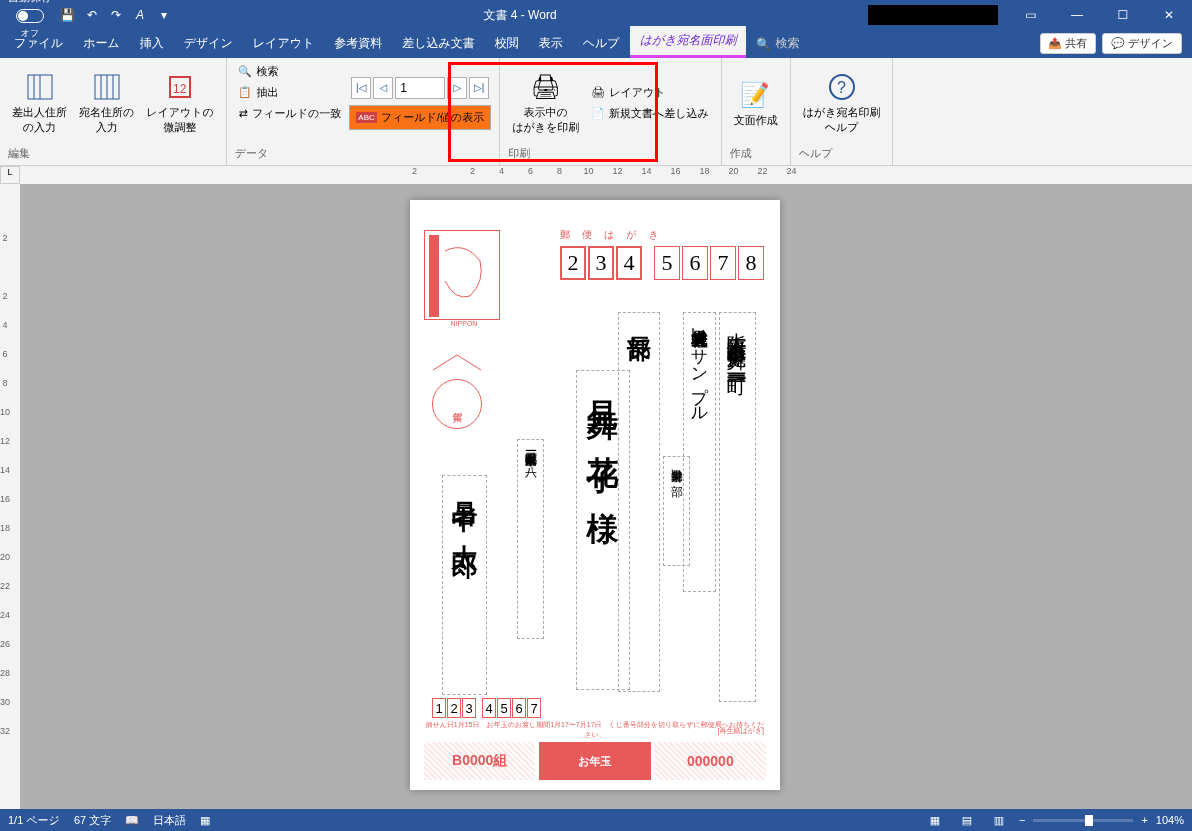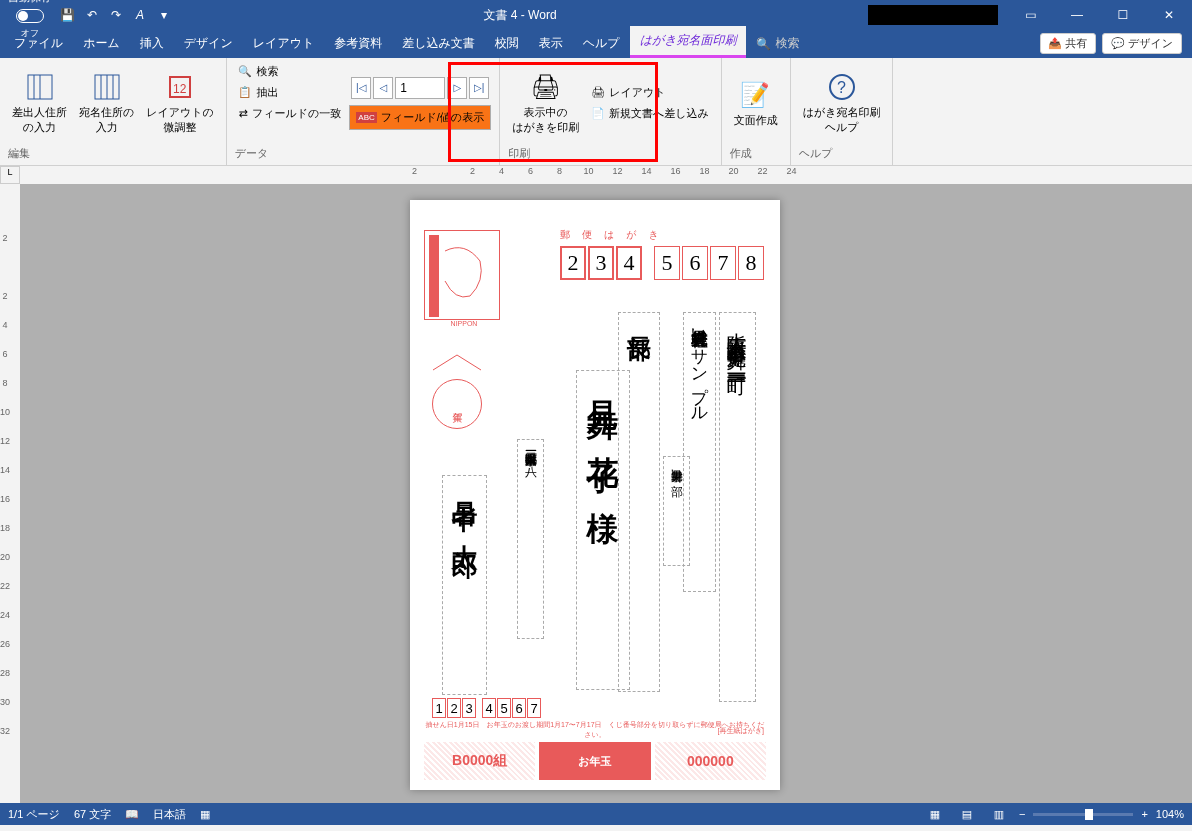--- a/index.html
+++ b/index.html
@@ -79,21 +79,21 @@
 .sender-postal { position: absolute; bottom: -8px; left: 8px; display: flex; gap: 1px; }
 .sender-postal-box { width: 14px; height: 20px; border: 1px solid #e85a5a; font-size: 13px; display: flex; align-items: center; justify-content: center; }
 
 .bottom-strip { position: absolute; bottom: 10px; left: 14px; right: 14px; height: 38px; display: flex; gap: 4px; }
 .strip-box { flex: 1; display: flex; align-items: center; justify-content: center; color: #e85a5a; font-size: 14px; font-weight: bold; background: repeating-linear-gradient(45deg, #fce8e8, #fce8e8 2px, white 2px, white 4px); }
 .strip-center { background: #e85a5a; color: white; font-size: 11px; }
 .recycle { position: absolute; bottom: 54px; right: 16px; font-size: 7px; color: #e85a5a; }
 .lottery-text { position: absolute; bottom: 50px; left: 14px; right: 14px; font-size: 7px; color: #e85a5a; text-align: center; }
 
 
-.statusbar { position: absolute; bottom: 6px; left: 0; right: 0; height: 22px; background: #2b579a; color: white; font-size: 11px; display: flex; align-items: center; padding: 0 8px; gap: 14px; }
+.statusbar { position: absolute; bottom: 0; left: 0; right: 0; height: 22px; background: #2b579a; color: white; font-size: 11px; display: flex; align-items: center; padding: 0 8px; gap: 14px; }
 .statusbar-right { margin-left: auto; display: flex; align-items: center; gap: 8px; }
 .view-btn { width: 24px; height: 18px; display: flex; align-items: center; justify-content: center; }
 .zoom-slider { width: 100px; height: 3px; background: #5a7ab0; position: relative; }
 .zoom-thumb { position: absolute; left: 52px; top: -4px; width: 8px; height: 11px; background: white; }
 </style>
 </head>
 <body>
 
 <div class="titlebar">
   <div class="titlebar-left">

